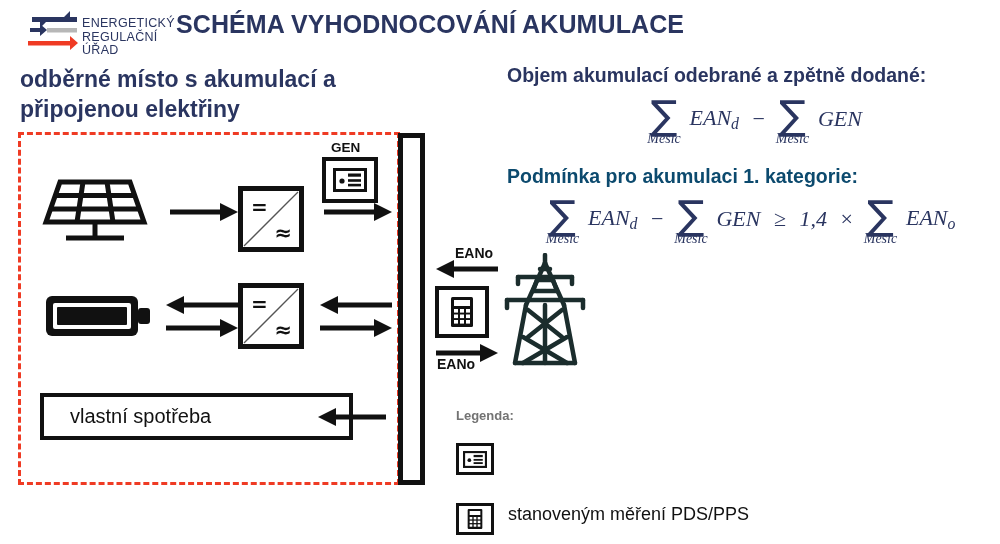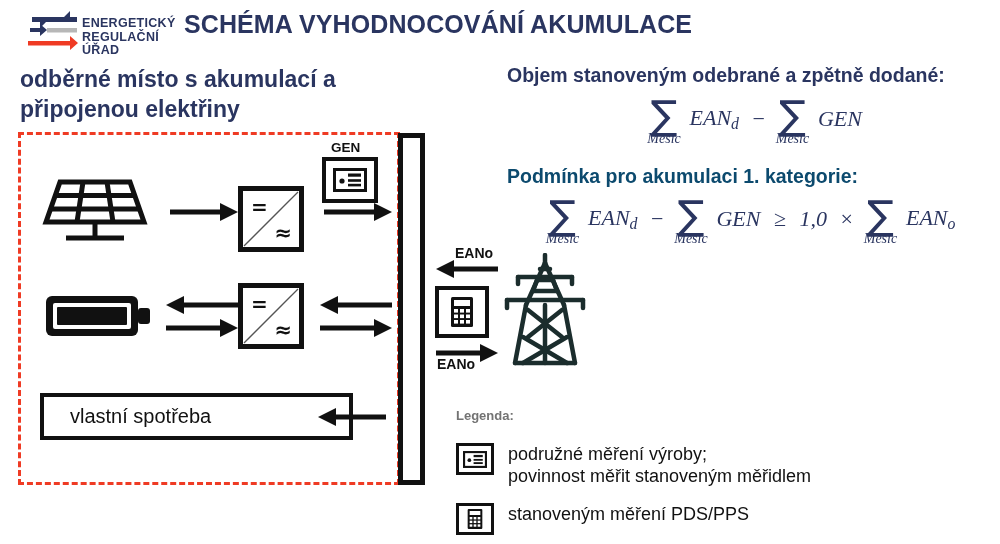--- a/index.html
+++ b/index.html
@@ -10,30 +10,29 @@
     position:relative;
     overflow:hidden;
   }
   .page{position:absolute;left:0;top:0;width:1000px;height:544px;}
 
   
   .logo{position:absolute;left:14px;top:8px;width:150px;height:48px;}
   .logo svg{display:block;}
   .logo-text{
     position:absolute;left:68px;top:9px;
-    color:#2a3560;font-weight:bold;font-size:12.5px;line-height:13.5px;
+    color:#2a3560;font-weight:normal;font-size:12.5px;line-height:13.5px;
     letter-spacing:0.3px;
   }
   .logo-text div{white-space:nowrap;}
 
   .main-title{
     position:absolute;left:176px;top:10px;
     color:#2a3560;font-size:25px;font-weight:bold;letter-spacing:0.1px;
     white-space:nowrap;
-    margin-left:8px;
   }
 
   .left-heading{
     position:absolute;left:20px;top:64px;width:420px;
     color:#2a3560;font-size:23px;font-weight:bold;line-height:30px;
   }
 
   
   .rh1{
     position:absolute;left:507px;top:64px;
@@ -172,21 +171,21 @@
       <div>ENERGETICKÝ</div>
       <div>REGULAČNÍ</div>
       <div>ÚŘAD</div>
     </div>
   </div>
 
   <div class="main-title">SCHÉMA VYHODNOCOVÁNÍ AKUMULACE</div>
 
   <div class="left-heading">odběrné místo s akumulací a připojenou elektřiny</div>
 
-  <div class="rh1">Objem stanoveným odebrané a zpětně dodané:</div>
+  <div class="rh1">Objem akumulací odebrané a zpětně dodané:</div>
   <div class="rh2">Podmínka pro akumulaci 1. kategorie:</div>
 
   <div class="formula f1">
     <span class="sum">
       <span class="sig">∑</span>
       <span class="sub">Měsíc</span>
     </span>
     <span class="fterm"><span>EAN</span><span class="fsub">d</span></span>
     <span class="fop">−</span>
     <span class="sum">
@@ -202,21 +201,21 @@
       <span class="sub">Měsíc</span>
     </span>
     <span class="fterm"><span>EAN</span><span class="fsub">d</span></span>
     <span class="fop">−</span>
     <span class="sum">
       <span class="sig">∑</span>
       <span class="sub">Měsíc</span>
     </span>
     <span class="fterm">GEN</span>
     <span class="fop">≥</span>
-    <span class="fterm">1,0</span>
+    <span class="fterm">1,4</span>
     <span class="fop">×</span>
     <span class="sum">
       <span class="sig">∑</span>
       <span class="sub">Měsíc</span>
     </span>
     <span class="fterm"><span>EAN</span><span class="fsub">o</span></span>
   </div>
 
   <div class="dashed-box"></div>
 
@@ -368,22 +367,20 @@
   <div class="legend-row lr1">
     <div class="lbox">
       <svg width="24" height="17" viewBox="0 0 34 24">
         <rect x="1.5" y="1.5" width="31" height="21" fill="#fff" stroke="#111" stroke-width="3"></rect>
         <circle cx="9" cy="13" r="2.6" fill="#111"></circle>
         <rect x="15" y="5.5" width="13" height="3.2" fill="#111"></rect>
         <rect x="15" y="11.2" width="13" height="2.6" fill="#111"></rect>
         <rect x="15" y="15.8" width="13" height="2.6" fill="#111"></rect>
       </svg>
     </div>
-    <div class="ltext">podružné měření výroby;
-povinnost měřit  stanoveným měřidlem</div>
   </div>
 
   <div class="legend-row lr2">
     <div class="lbox">
       <svg width="16" height="22" viewBox="0 0 24 32">
         <rect x="1" y="1" width="22" height="30" rx="1.5" fill="#111"></rect>
         <rect x="4" y="4" width="16" height="6" fill="#ffffff"></rect>
         <g fill="#ffffff">
           <rect x="4" y="13" width="4" height="3.6"></rect>
             <rect x="10" y="13" width="4" height="3.6"></rect>

